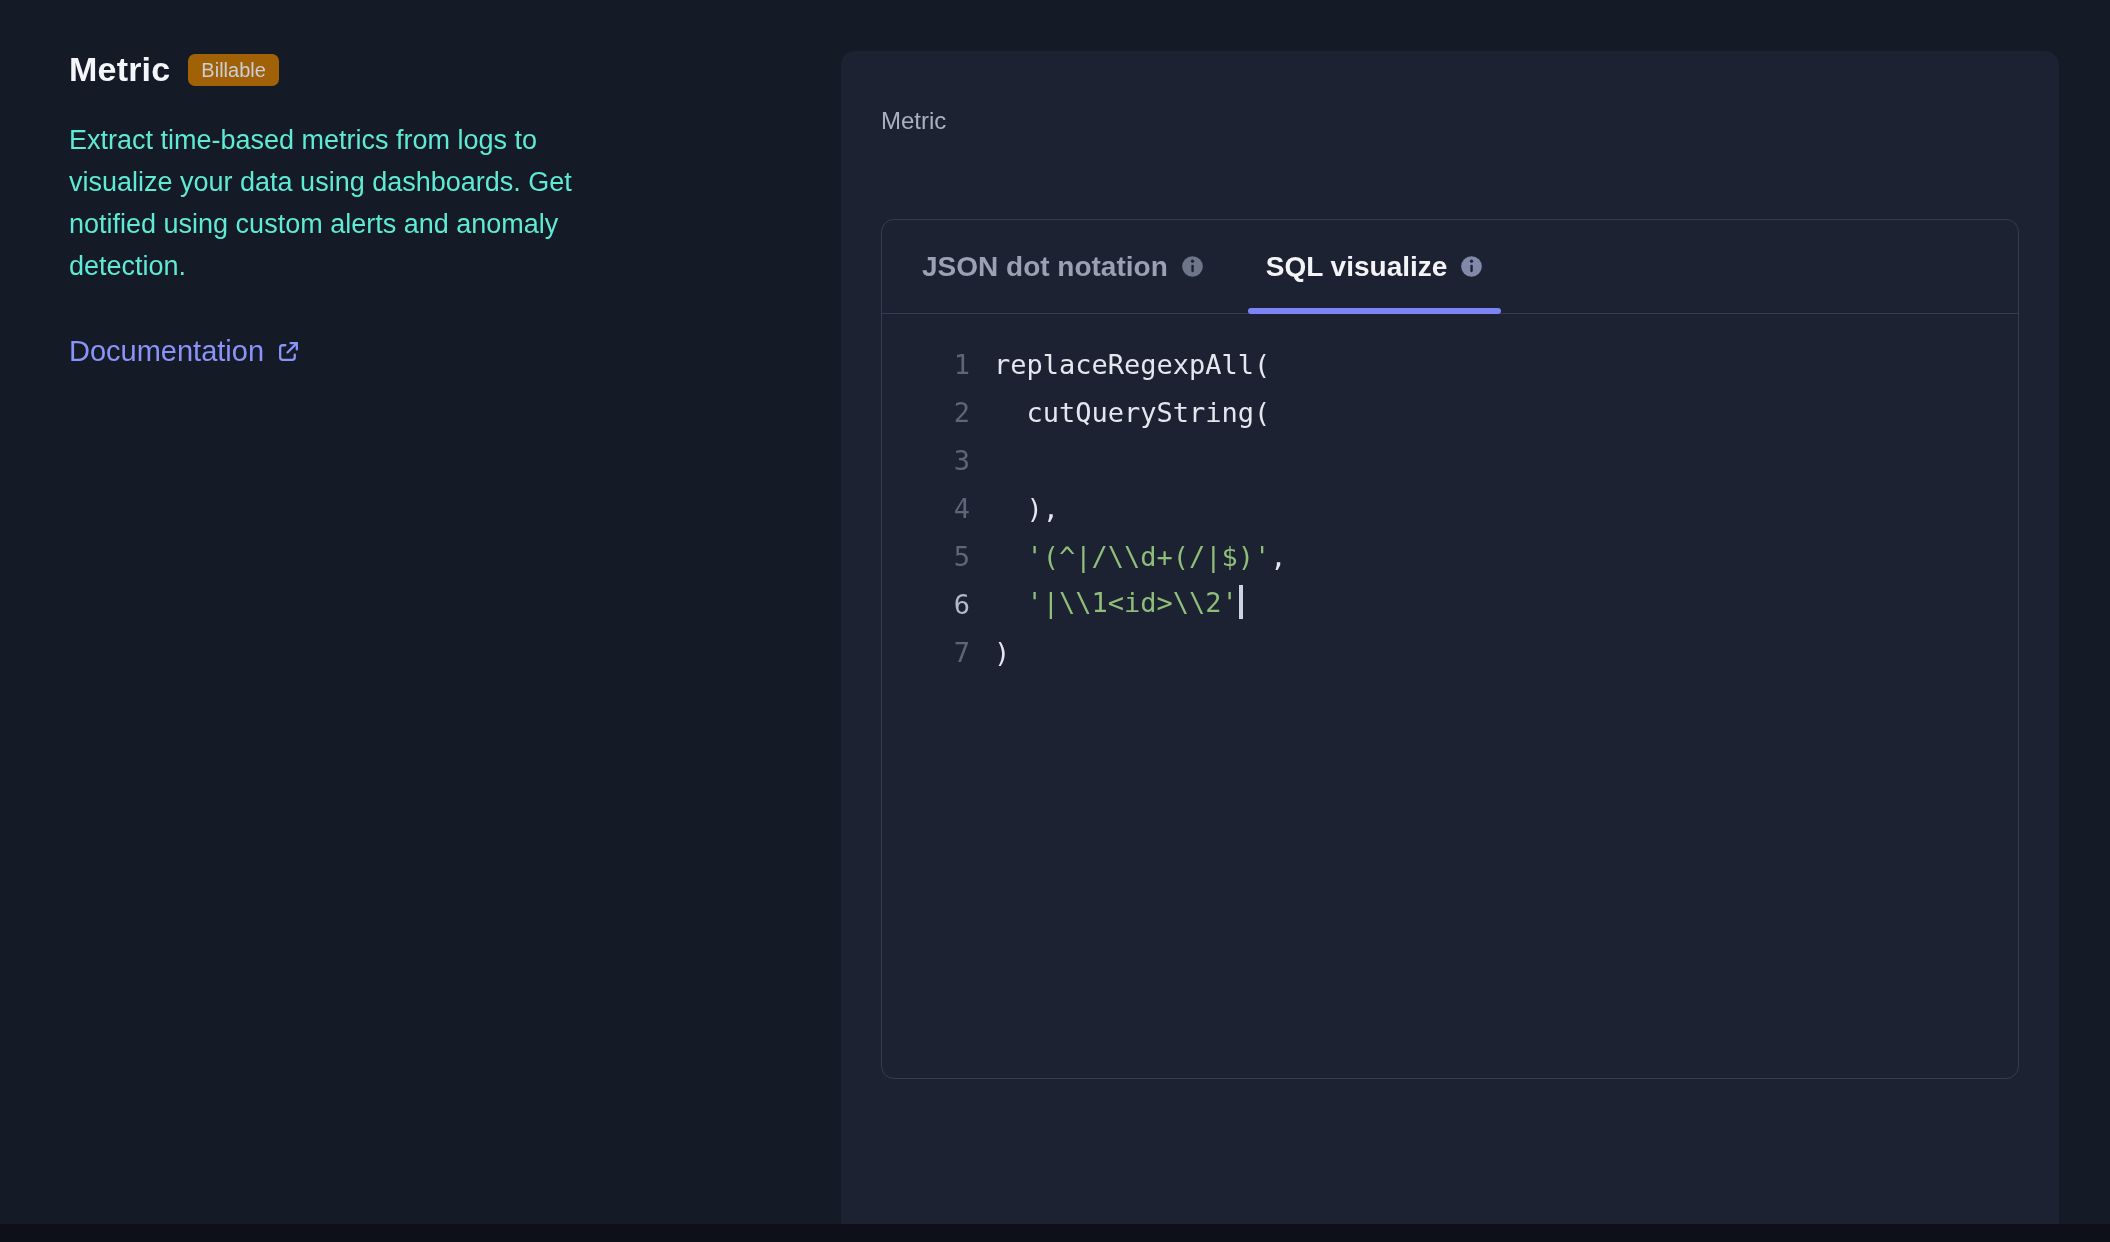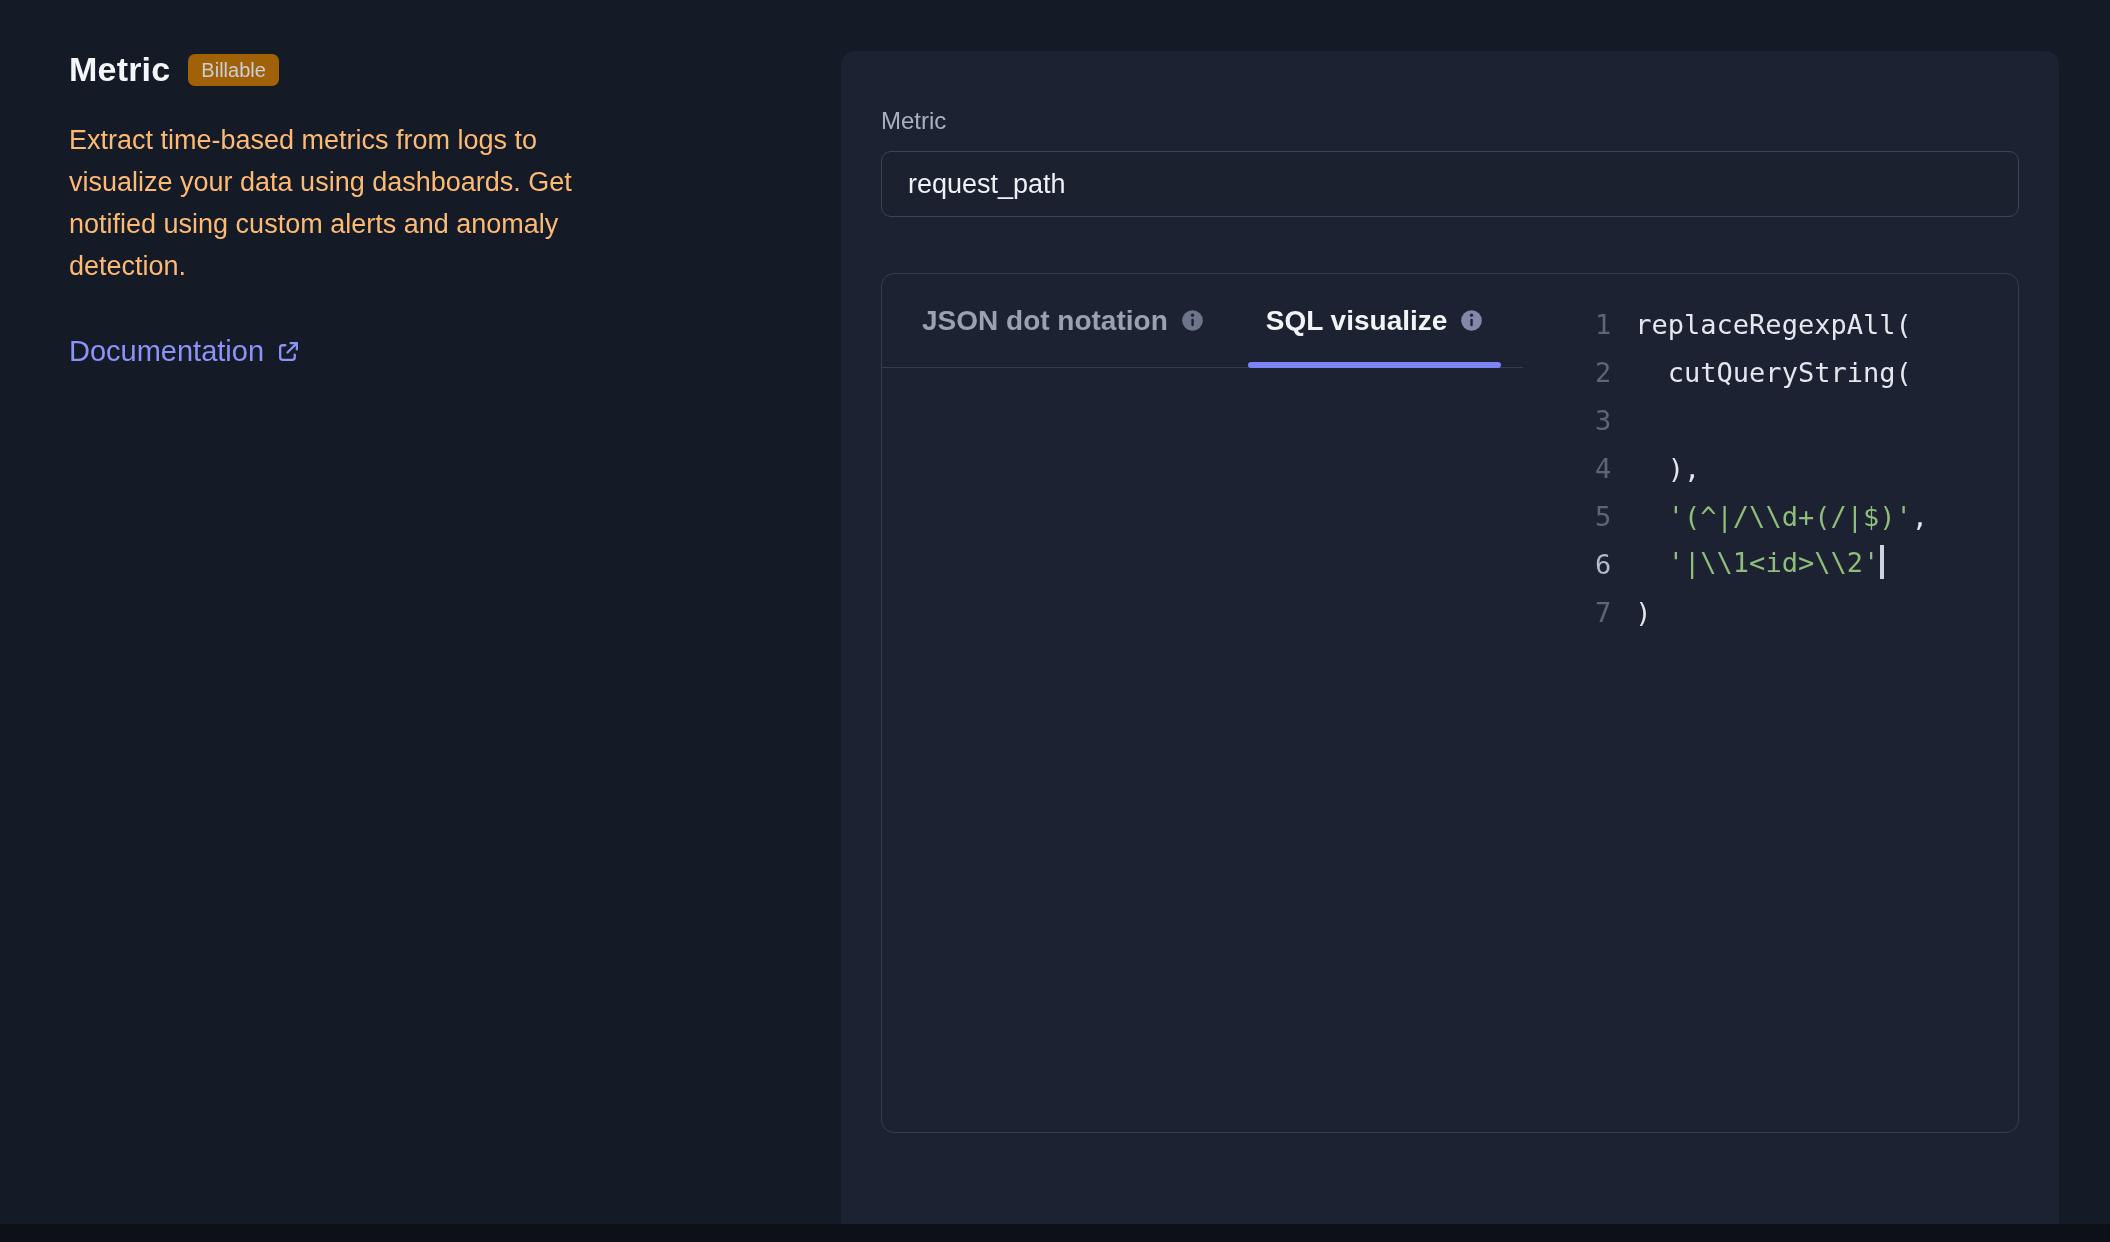--- a/index.html
+++ b/index.html
@@ -13,21 +13,21 @@
 
   
   .left-col { position: absolute; left: 69px; top: 50px; width: 620px; }
   .title-row { display: flex; align-items: center; gap: 18px; }
   .page-title { font-size: 34px; font-weight: 700; color: #f4f6f9; letter-spacing: 0.2px; }
   .badge {
     background: #a16207; color: #c9ced9; font-size: 20px; font-weight: 500;
     padding: 6px 13px; border-radius: 7px; line-height: 1;
   }
   .description {
-    margin-top: 30px; font-size: 27px; line-height: 42px; color: #fdba74;
+    margin-top: 30px; font-size: 27px; line-height: 42px; color: #5eead4;
     max-width: 566px; font-weight: 400;
   }
   .doc-link {
     margin-top: 48px; display: inline-flex; align-items: center; gap: 12px;
     color: var(--link, #8a93f8); font-size: 29px; cursor: pointer; text-decoration: none;
   }
   .doc-link svg { width: 25px; height: 25px; }
 
   
   .card {
@@ -37,22 +37,22 @@
   .field-label { font-size: 24px; color: #a9b0bf; font-weight: 400; }
   .metric-input {
     margin-top: 16px; width: 100%; height: 66px; border-radius: 10px;
     background: #1b212f; border: 1px solid #3d4456; outline: none;
     color: #eef1f5; font-size: 27px; padding: 0 26px;
     font-family: "Liberation Sans", sans-serif; display: block;
   }
 
   
   .tabs-box {
-    margin-top: 56px; height: 860px; border: 1px solid #343c4f;
-    border-radius: 13px; display: flex; flex-direction: row; overflow: hidden;
+    margin-top: 84px; height: 860px; border: 1px solid #343c4f;
+    border-radius: 13px; display: flex; flex-direction: column; overflow: hidden;
   }
   .tab-row {
     height: 94px; flex: none; border-bottom: 1px solid #343c4f;
     display: flex; align-items: stretch; padding: 0 22px; gap: 26px;
   }
   .tab {
     position: relative; display: flex; align-items: center; gap: 13px;
     padding: 0 18px; font-size: 28px; font-weight: 600; color: #99a1b3; cursor: pointer;
   }
   .tab.active { color: #f2f4f8; }
@@ -103,21 +103,20 @@
     <svg viewBox="0 0 24 24" fill="none" stroke="currentColor" stroke-width="2.2" stroke-linecap="round" stroke-linejoin="round">
       <path d="M9 6H6.5A2.5 2.5 0 0 0 4 8.5v9A2.5 2.5 0 0 0 6.5 20h9a2.5 2.5 0 0 0 2.5-2.5V15"></path>
       <path d="M14 4h6v6"></path>
       <path d="M20 4L11 13"></path>
     </svg>
   </a>
 </div>
 
 <div class="card">
   <label class="field-label">Metric</label>
-  <input class="metric-input" type="text" value="request_path" style="">
 
   <div class="tabs-box">
     <div class="tab-row">
       <div class="tab">
         <span>JSON dot notation</span>
         <svg class="info" viewBox="0 0 20 20">
           <circle cx="10" cy="10" r="9" fill="currentColor"></circle>
           <rect x="9" y="8.4" width="2.1" height="6.6" rx="1" fill="#1c2231"></rect>
           <circle cx="10.05" cy="5.4" r="1.4" fill="#1c2231"></circle>
         </svg>

